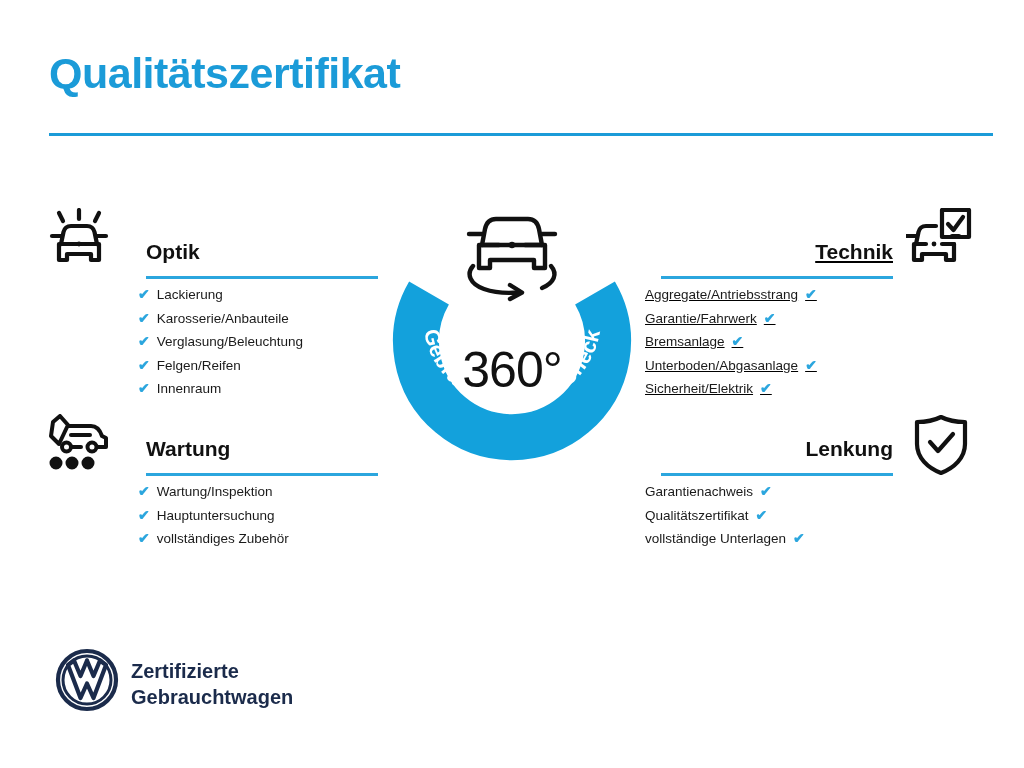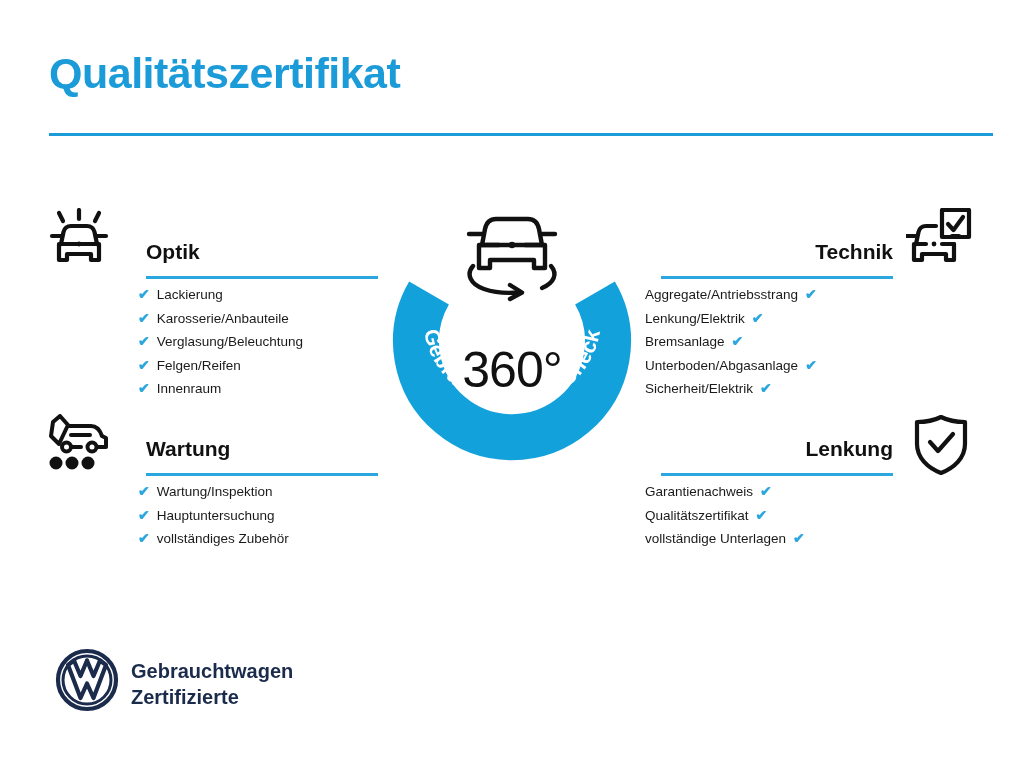--- a/index.html
+++ b/index.html
@@ -94,21 +94,21 @@
   .col-left .check { margin-right: 7px; }
 
   
   .col-right .section-title { text-align: right; }
   .col-right .item { }
   .col-right .check { margin-left: 7px; }
 
   
   #sec-optik    { left: 130px; top: 237px; width: 248px; }
   #sec-wartung  { left: 130px; top: 434px; width: 248px; }
-  #sec-technik  { left: 645px; top: 237px; width: 248px; }
+  #sec-technik  { left: 645px; top: 237px; width: 248px; text-decoration: underline; }
   #sec-garantie { left: 645px; top: 434px; width: 248px; }
 
   #sec-optik .item-list,
   #sec-wartung .item-list { padding-left: 8px; }
   #sec-technik .item-list,
   #sec-garantie .item-list { padding-right: 2px; }
 
   
   .sec-icon {
     position: absolute;
@@ -276,21 +276,21 @@
     <div class="section-head">
       <div class="section-title">Technik</div>
       <div class="section-underline"></div>
     </div>
     <ul class="item-list">
       <li class="item">
           <span>Aggregate/Antriebsstrang</span>
           <span class="check">✔</span>
         </li>
       <li class="item">
-          <span>Lenkung/Elektrik</span>
+          <span>Garantie/Fahrwerk</span>
           <span class="check">✔</span>
         </li>
       <li class="item">
           <span>Bremsanlage</span>
           <span class="check">✔</span>
         </li>
       <li class="item">
           <span>Unterboden/Abgasanlage</span>
           <span class="check">✔</span>
         </li>
@@ -353,17 +353,17 @@
   </div>
 
   <div class="vw-logo">
     <svg width="64" height="64" viewBox="0 0 64 64" fill="none">
       <circle cx="32" cy="32" r="29" stroke="#1B2B4B" stroke-width="4.2" fill="none"></circle>
       <circle cx="32" cy="32" r="24" stroke="#1B2B4B" stroke-width="3" fill="none"></circle>
       <path d="M32 12.5 L25.5 28 L19 12.5 M19 12.5 L13 17 L25.5 50 L32 35.5 L38.5 50 L51 17 L45 12.5 M45 12.5 L38.5 28 L32 12.5" stroke="#1B2B4B" stroke-width="4.2" stroke-linejoin="round" stroke-linecap="round" fill="none"></path>
     </svg>
   </div>
   <div class="vw-wordmark">
+    <div>Zertifizierte</div>
     <div>Gebrauchtwagen</div>
-    <div>Zertifizierte</div>
   </div>
 
 </div>
 
 </body></html>

